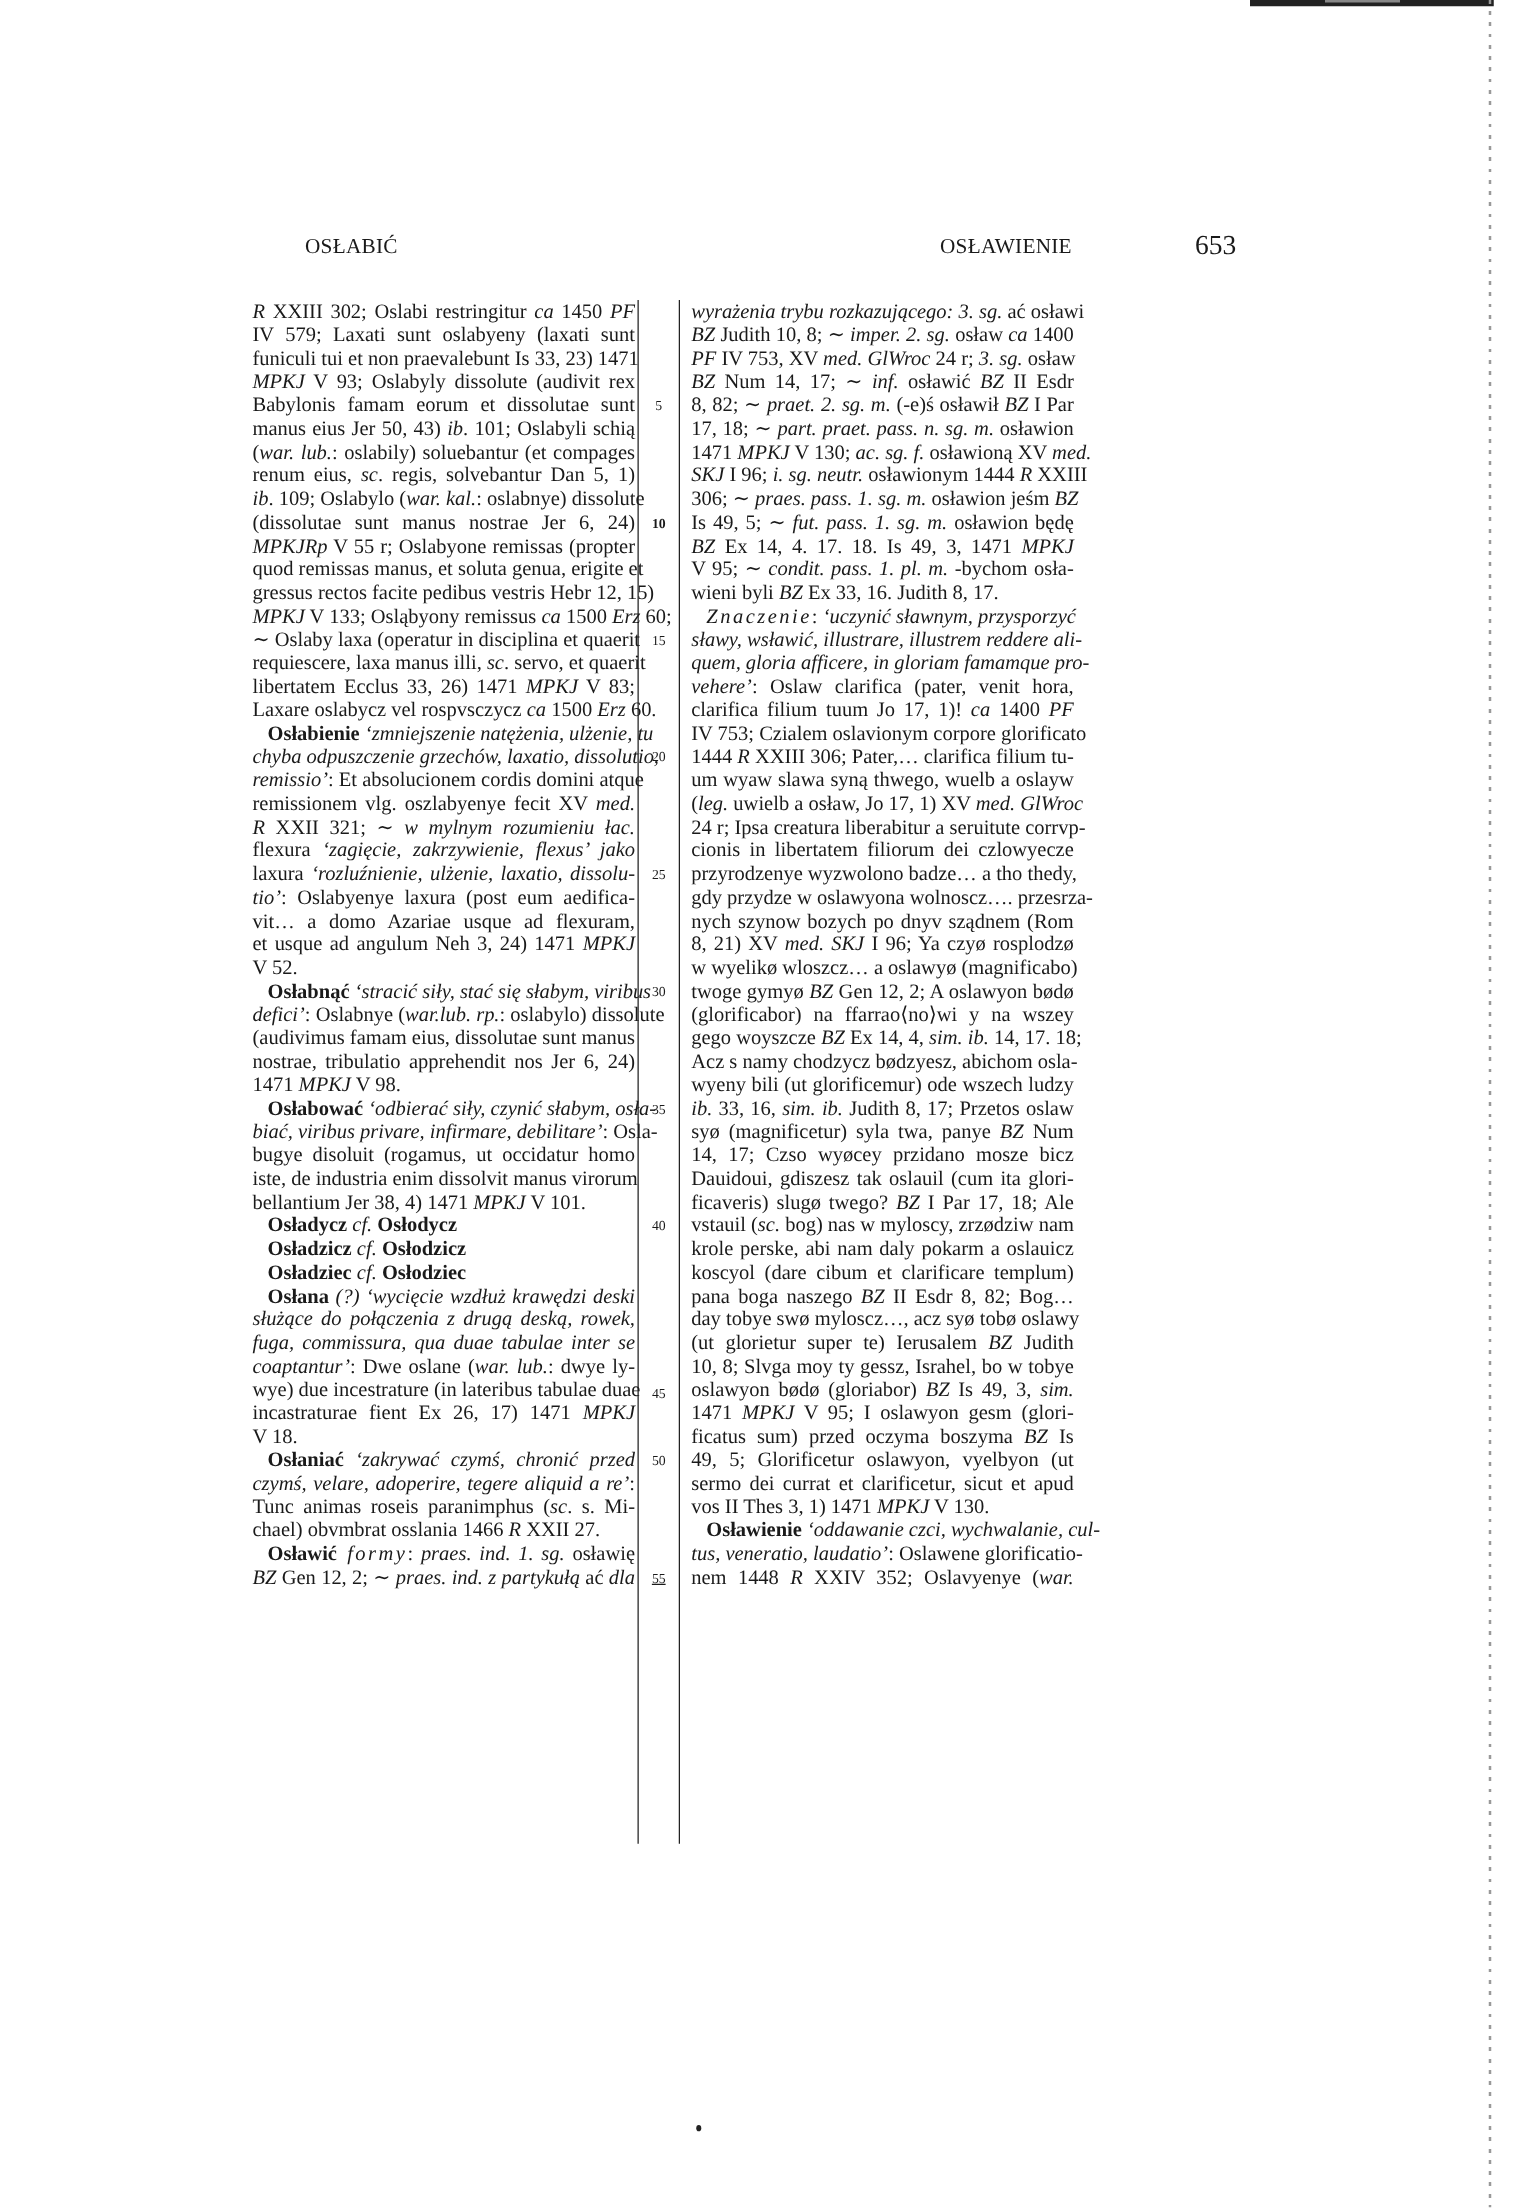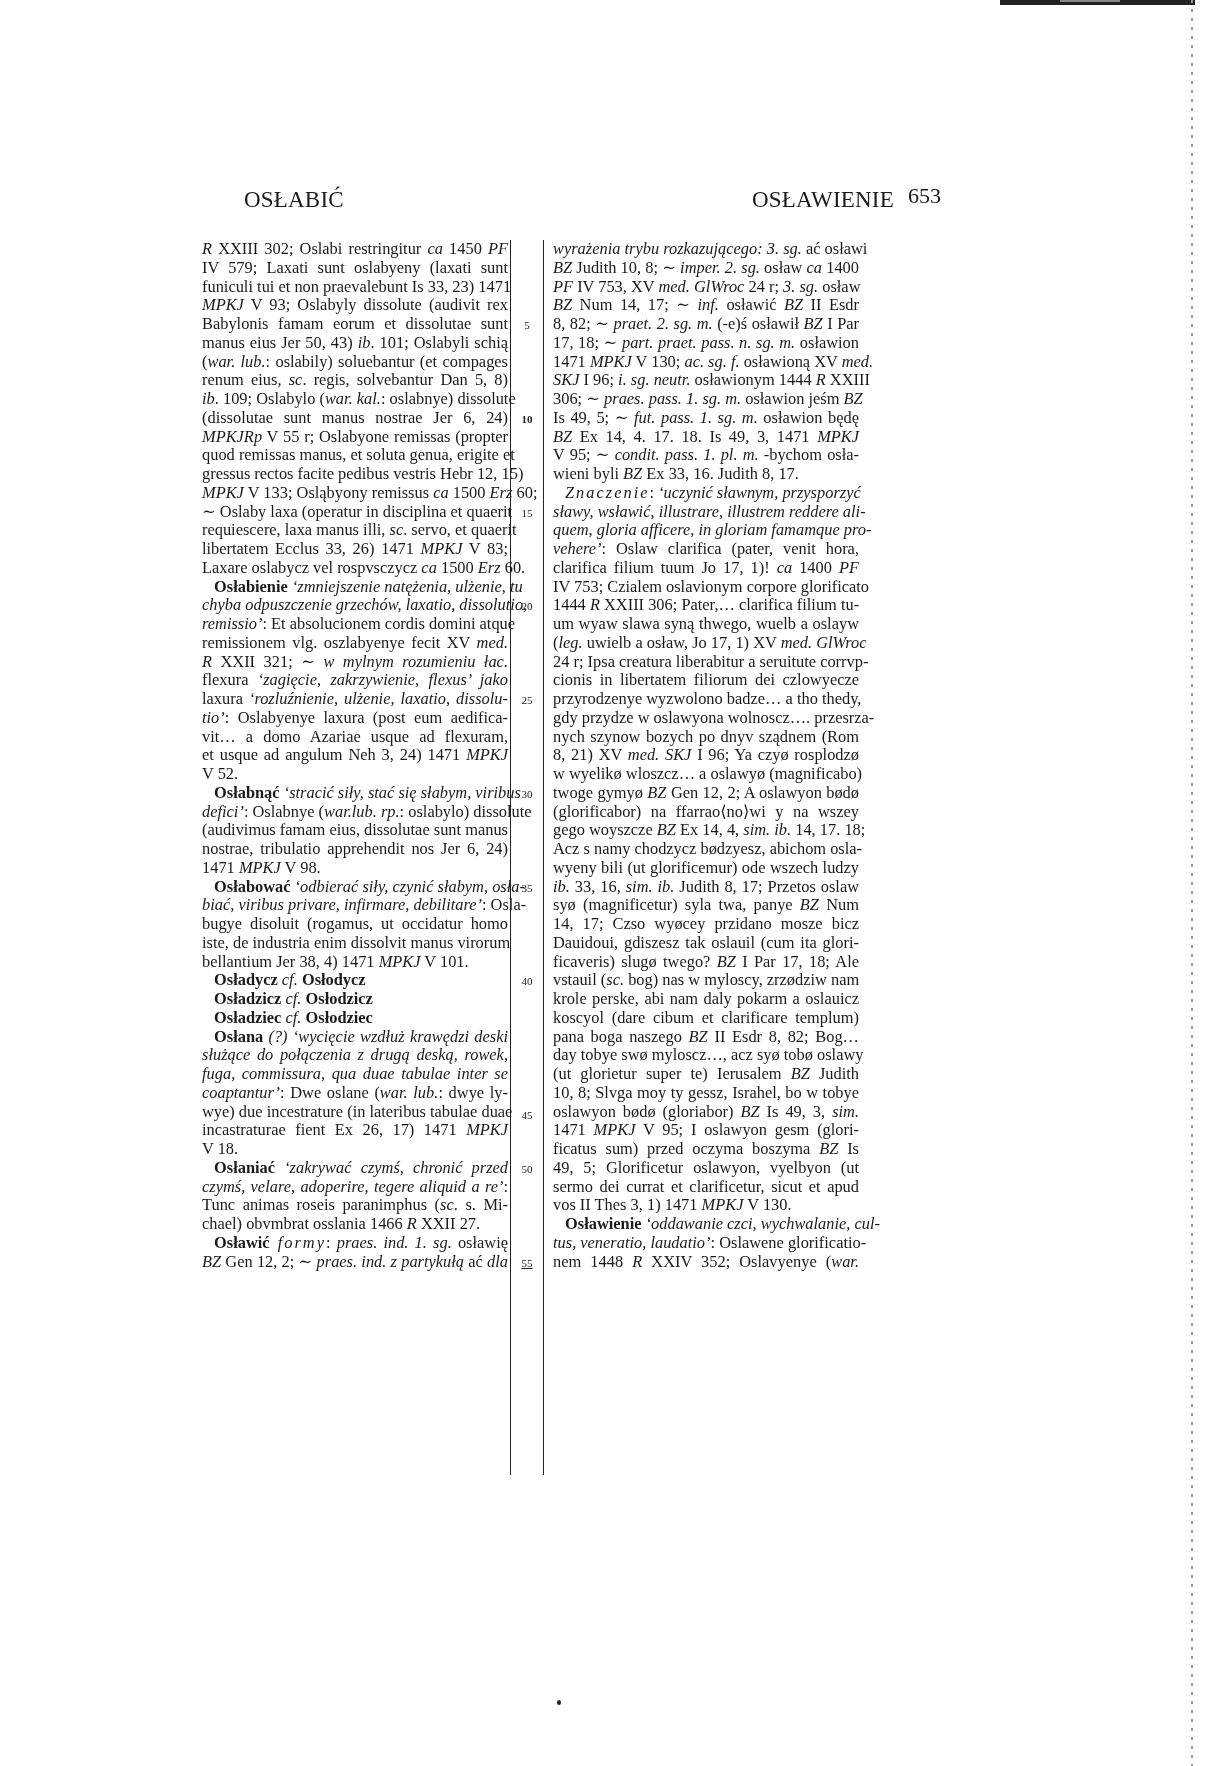--- a/index.html
+++ b/index.html
@@ -2,24 +2,24 @@
 <html><head>
   <meta charset="utf-8">
   <style>
     html, body { margin: 0; padding: 0; background: #ffffff; }
     body { width: 1217px; height: 1766px; position: relative; overflow: hidden;
            font-family: "Liberation Serif", "DejaVu Serif", serif; color: #1a1a1a; }
     .top-edge { position: absolute; left: 1000px; top: 0; width: 195px; height: 5px; background: #222; }
     .top-edge-light { position: absolute; left: 1060px; top: 0; width: 60px; height: 2px; background: #888; }
     .right-edge { position: absolute; left: 1191px; top: 0; width: 2px; height: 1766px;
                   background: repeating-linear-gradient(to bottom, #999 0 3px, transparent 3px 9px); }
-    .running-head { position: absolute; top: 187px; font-size: 23px; letter-spacing: 0.2px; }
+    .running-head { position: absolute; top: 187px; font-size: 17px; letter-spacing: 0.2px; }
     #head-left { left: 244px; }
     #head-right { left: 752px; }
-    #page-number { position: absolute; left: 908px; top: 183px; font-size: 22px; }
+    #page-number { position: absolute; left: 956px; top: 183px; font-size: 22px; }
     .column { position: absolute; top: 240px; width: 306px; font-size: 16.4px; line-height: 18.75px; }
     #col-left { left: 202px; }
     #col-right { left: 553px; }
     .line { display: block; white-space: nowrap; text-align: justify; text-align-last: justify; height: 18.75px; }
     .line.last { text-align-last: left; }
     .line.indent { padding-left: 12px; }
     .i { font-style: italic; }
     .b { font-weight: bold; }
     .sp { letter-spacing: 2px; }
     .rule { position: absolute; width: 1px; background: #222; top: 240px; height: 1235px; }
@@ -40,21 +40,21 @@
 <div id="page-number">653</div>
 
 <div id="col-left" class="column">
     <span class="line"><span class="i">R</span><span> XXIII 302; Oslabi restringitur </span><span class="i">ca</span><span> 1450 </span><span class="i">PF</span></span>
     <span class="line"><span>IV 579; Laxati sunt oslabyeny (laxati sunt</span></span>
     <span class="line"><span>funiculi tui et non praevalebunt Is 33, 23) 1471</span></span>
     <span class="line"><span class="i">MPKJ</span><span> V 93; Oslabyly dissolute (audivit rex</span></span>
     <span class="line"><span>Babylonis famam eorum et dissolutae sunt</span></span>
     <span class="line"><span>manus eius Jer 50, 43) </span><span class="i">ib</span><span>. 101; Oslabyli schią</span></span>
     <span class="line"><span>(</span><span class="i">war. lub.</span><span>: oslabily) soluebantur (et compages</span></span>
-    <span class="line"><span>renum eius, </span><span class="i">sc</span><span>. regis, solvebantur Dan 5, 8)</span></span>
+    <span class="line"><span>renum eius, </span><span class="i">sc</span><span>. regis, solvebantur Dan 5, 1)</span></span>
     <span class="line"><span class="i">ib</span><span>. 109; Oslabylo (</span><span class="i">war. kal.</span><span>: oslabnye) dissolute</span></span>
     <span class="line"><span>(dissolutae sunt manus nostrae Jer 6, 24)</span></span>
     <span class="line"><span class="i">MPKJRp</span><span> V 55 r; Oslabyone remissas (propter</span></span>
     <span class="line"><span>quod remissas manus, et soluta genua, erigite et</span></span>
     <span class="line"><span>gressus rectos facite pedibus vestris Hebr 12, 15)</span></span>
     <span class="line"><span class="i">MPKJ</span><span> V 133; Osląbyony remissus </span><span class="i">ca</span><span> 1500 </span><span class="i">Erz</span><span> 60;</span></span>
     <span class="line"><span>∼ Oslaby laxa (operatur in disciplina et quaerit</span></span>
     <span class="line"><span>requiescere, laxa manus illi, </span><span class="i">sc</span><span>. servo, et quaerit</span></span>
     <span class="line"><span>libertatem Ecclus 33, 26) 1471 </span><span class="i">MPKJ</span><span> V 83;</span></span>
     <span class="line last"><span>Laxare oslabycz vel rospvsczycz </span><span class="i">ca</span><span> 1500 </span><span class="i">Erz</span><span> 60.</span></span>

